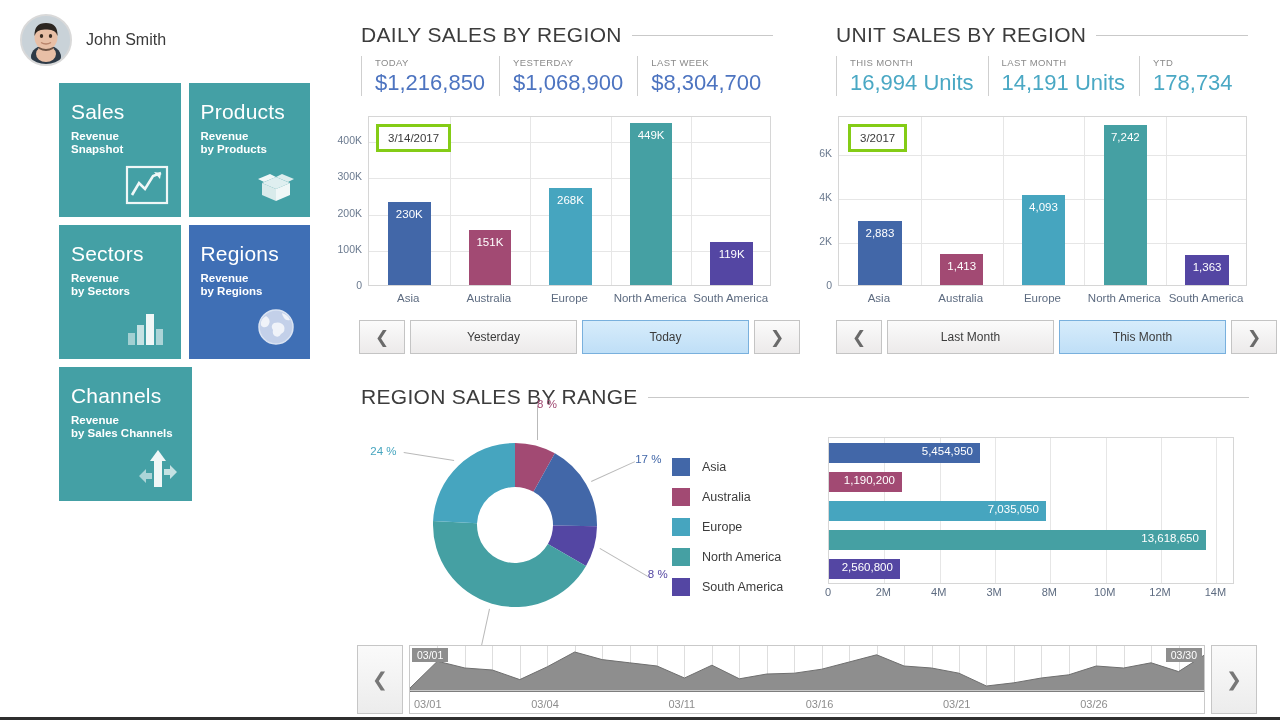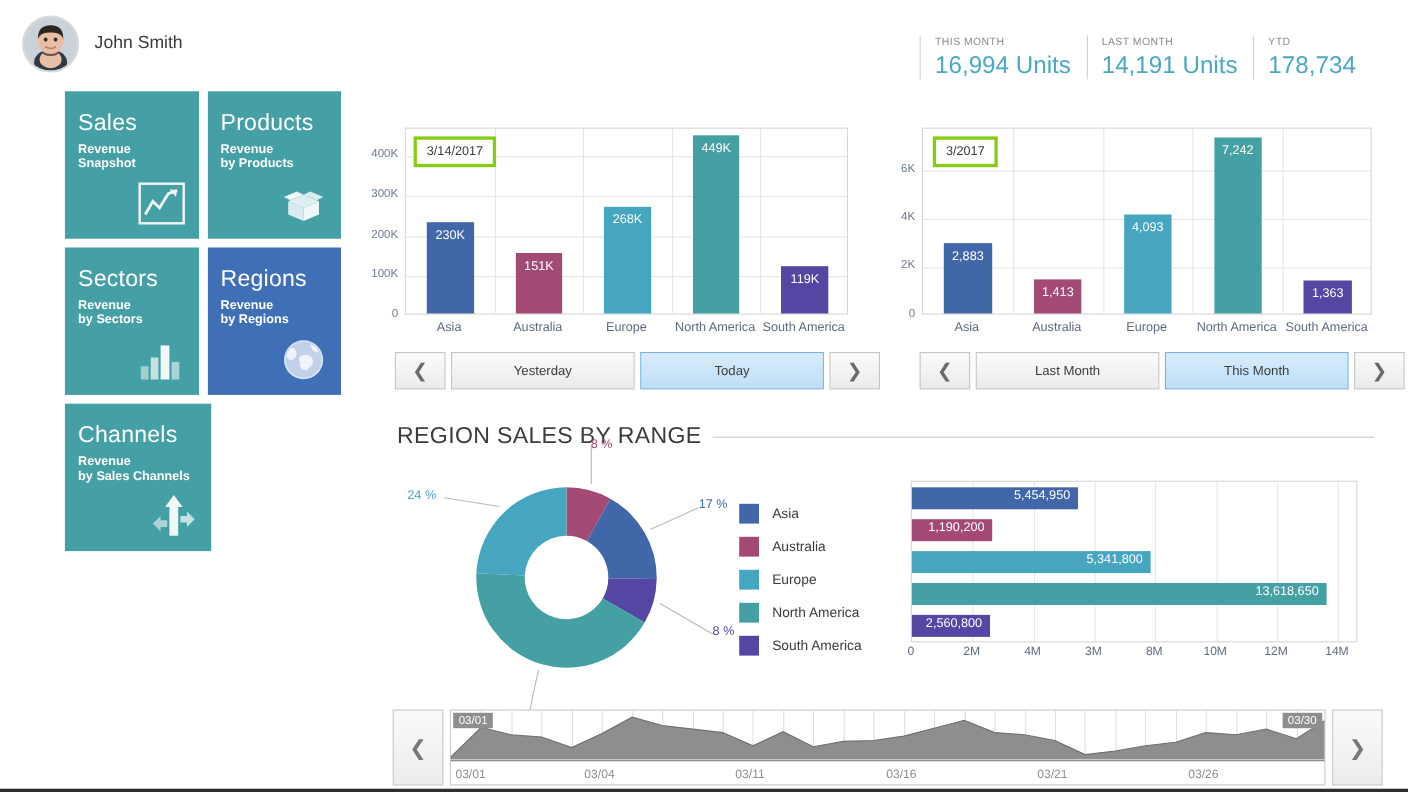--- a/index.html
+++ b/index.html
@@ -203,20 +203,40 @@
             <rect x="20" y="14" width="8" height="28" fill="#ffffff"></rect>
             <polygon points="24,5 32,16 16,16" fill="#ffffff"></polygon>
             <path d="M30 24 h6 v-4 l7 7 -7 7 v-4 h-6z" fill="#ffffff" opacity=".75"></path>
             <path d="M18 28 h-6 v-4 l-7 7 7 7 v-4 h6z" fill="#ffffff" opacity=".6"></path>
           </svg>
         </div>
       </div>
     </div>
   </div>
 
+  <div style="position:absolute;left:361px;top:23px;width:412px;">
+    <div class="panel-title">
+      <span>DAILY SALES BY REGION</span>
+      <span class="rule"></span>
+    </div>
+    <div class="kpis">
+      <div class="kpi">
+        <div class="k-label">TODAY</div>
+        <div class="k-value kpiblue" style="color: rgb(77, 116, 192);">$1,216,850</div>
+      </div>
+      <div class="kpi">
+        <div class="k-label">YESTERDAY</div>
+        <div class="k-value kpiblue" style="color: rgb(77, 116, 192);">$1,068,900</div>
+      </div>
+      <div class="kpi">
+        <div class="k-label">LAST WEEK</div>
+        <div class="k-value kpiblue" style="color: rgb(77, 116, 192);">$8,304,700</div>
+      </div>
+    </div>
+  </div>
   <div class="colchart" id="chart-daily" style="position:absolute;left:330px;top:112px;width:445px;height:200px;">
       <div class="plot" style="left: 38px; top: 4px; width: 403px; height: 170px;">
         <div class="gridline" style="top: 133.83px;"></div>
         <div class="gridline" style="top: 97.6596px;"></div>
         <div class="gridline" style="top: 61.4894px;"></div>
         <div class="gridline" style="top: 25.3191px;"></div>
         <div class="vgrid" style="left: 80.6px;"></div>
         <div class="vgrid" style="left: 161.2px;"></div>
         <div class="vgrid" style="left: 241.8px;"></div>
         <div class="vgrid" style="left: 322.4px;"></div>
@@ -250,20 +270,24 @@
     </div>
 
   <div class="btnstrip" style="left:359px;top:320px;">
     <div class="nbtn arrow">❮</div>
     <div class="nbtn" style="width:167px;">Yesterday</div>
     <div class="nbtn active" style="width:167px;">Today</div>
     <div class="nbtn arrow">❯</div>
   </div>
 
   <div style="position:absolute;left:836px;top:23px;width:412px;">
+    <div class="panel-title">
+      <span>UNIT SALES BY REGION</span>
+      <span class="rule"></span>
+    </div>
     <div class="kpis">
       <div class="kpi">
         <div class="k-label">THIS MONTH</div>
         <div class="k-value kpiteal" style="color: rgb(74, 168, 196);">16,994 Units</div>
       </div>
       <div class="kpi">
         <div class="k-label">LAST MONTH</div>
         <div class="k-value kpiteal" style="color: rgb(74, 168, 196);">14,191 Units</div>
       </div>
       <div class="kpi">
@@ -377,21 +401,21 @@
       <div class="vgrid" style="left: 276.712px;"></div>
       <div class="vgrid" style="left: 332.055px;"></div>
       <div class="vgrid" style="left: 387.397px;"></div>
       <div class="hbar" style="top: 4.5px; width: 150.945px; background: rgb(66, 103, 168);">
         <div class="hlabel">5,454,950</div>
       </div>
       <div class="hbar" style="top: 33.5px; width: 73.0188px; background: rgb(162, 74, 115);">
         <div class="hlabel">1,190,200</div>
       </div>
       <div class="hbar" style="top: 62.5px; width: 216.924px; background: rgb(70, 165, 191);">
-        <div class="hlabel">5,341,800</div>
+        <div class="hlabel">7,035,050</div>
       </div>
       <div class="hbar" style="top: 91.5px; width: 376.845px; background: rgb(69, 160, 163);">
         <div class="hlabel">13,618,650</div>
       </div>
       <div class="hbar" style="top: 120.5px; width: 70.8605px; background: rgb(84, 70, 163);">
         <div class="hlabel">2,560,800</div>
       </div>
     </div>
   <div id="hticks" style="position:absolute;left:828px;top:586px;width:406px;height:18px;">
       <div class="hxtick" style="left: -22px; width: 44px; top: 0px;">0</div>

